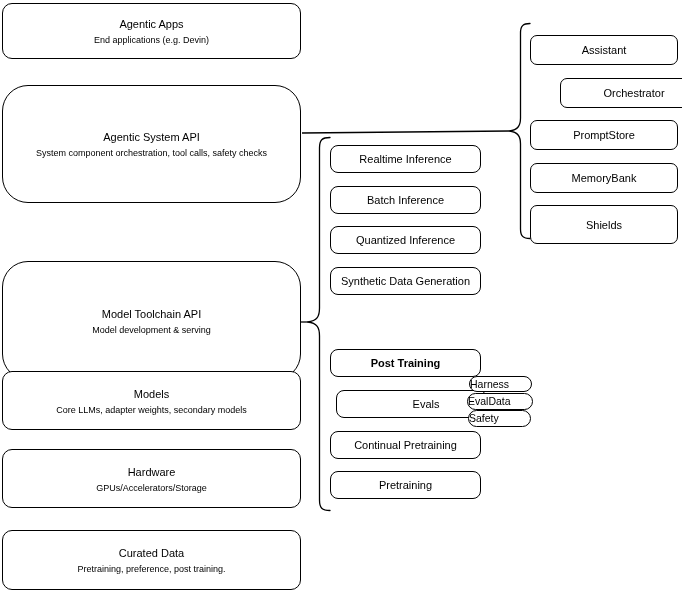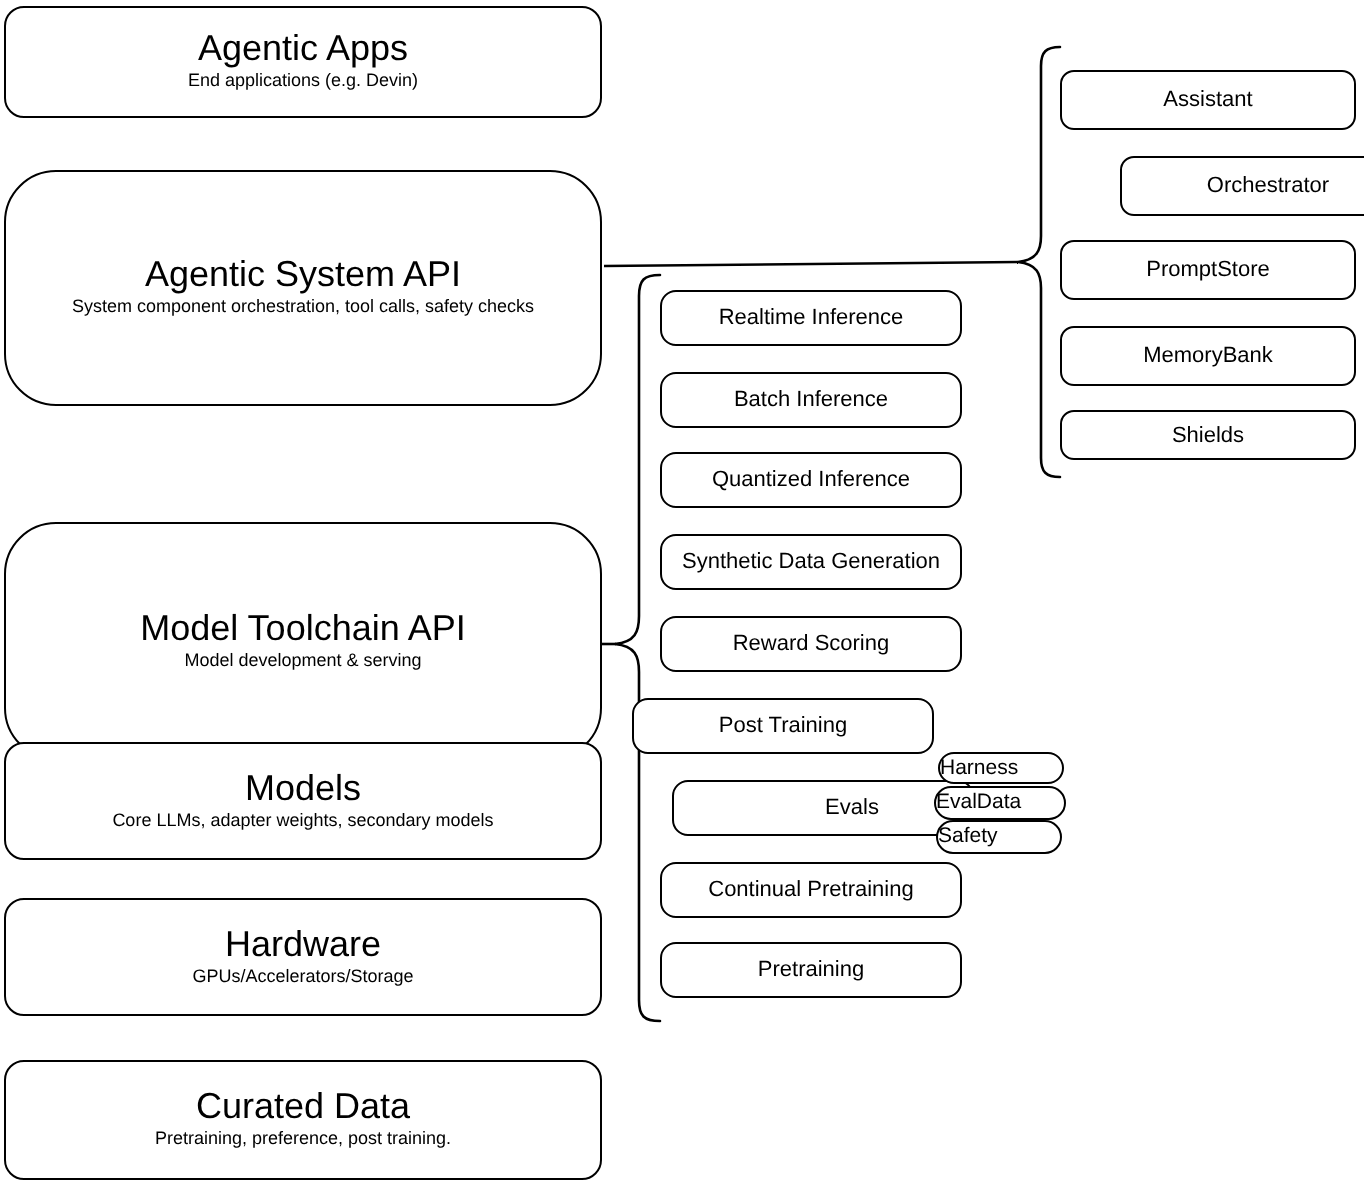--- a/index.html
+++ b/index.html
@@ -28,21 +28,21 @@
     box-sizing: border-box;
     background: #ffffff;
     border: 1.3px solid #000000;
     display: flex;
     flex-direction: column;
     align-items: center;
     justify-content: center;
     text-align: center;
   }
   .stack-box .title {
-    font-size: 18px;
+    font-size: 11px;
     line-height: 16px;
     white-space: nowrap;
   }
   .stack-box .subtitle {
     font-size: 9px;
     line-height: 12px;
     margin-top: 2px;
     white-space: nowrap;
   }
   .node {
@@ -118,24 +118,21 @@
   </div>
   <div class="box node" style="left:330px; top:186px; width:151px; height:28px; border-radius:8px;">
     <span>Batch Inference</span>
   </div>
   <div class="box node" style="left:330px; top:226px; width:151px; height:28px; border-radius:8px;">
     <span>Quantized Inference</span>
   </div>
   <div class="box node" style="left:330px; top:267px; width:151px; height:28px; border-radius:8px;">
     <span>Synthetic Data Generation</span>
   </div>
-  <div class="box node" style="left:330px; top:308px; width:151px; height:28px; border-radius:8px;">
-    <span>Reward Scoring</span>
-  </div>
-  <div class="box node" style="left:316px; top:349px; width:151px; height:28px; border-radius:8px;">
+  <div class="box node" style="left:330px; top:349px; width:151px; height:28px; border-radius:8px;font-weight:bold;">
     <span>Post Training</span>
   </div>
   <div class="box node" style="left:336px; top:390px; width:151px; height:28px; border-radius:8px;padding-left:29px;">
     <span>Evals</span>
   </div>
   <div class="box node" style="left:330px; top:431px; width:151px; height:28px; border-radius:8px;">
     <span>Continual Pretraining</span>
   </div>
   <div class="box node" style="left:330px; top:471px; width:151px; height:28px; border-radius:8px;">
     <span>Pretraining</span>
@@ -156,17 +153,17 @@
   </div>
   <div class="box node" style="left:530px; top:78px; width:148px; height:30px; border-radius:7px;margin-left:30px;">
     <span>Orchestrator</span>
   </div>
   <div class="box node" style="left:530px; top:120px; width:148px; height:30px; border-radius:7px;">
     <span>PromptStore</span>
   </div>
   <div class="box node" style="left:530px; top:163px; width:148px; height:30px; border-radius:7px;">
     <span>MemoryBank</span>
   </div>
-  <div class="box node" style="left:530px; top:205px; width:148px; height:25px; border-radius:7px;">
+  <div class="box node" style="left:530px; top:205px; width:148px; height:39px; border-radius:7px;">
     <span>Shields</span>
   </div>
 
 </div>
 
 </body></html>

